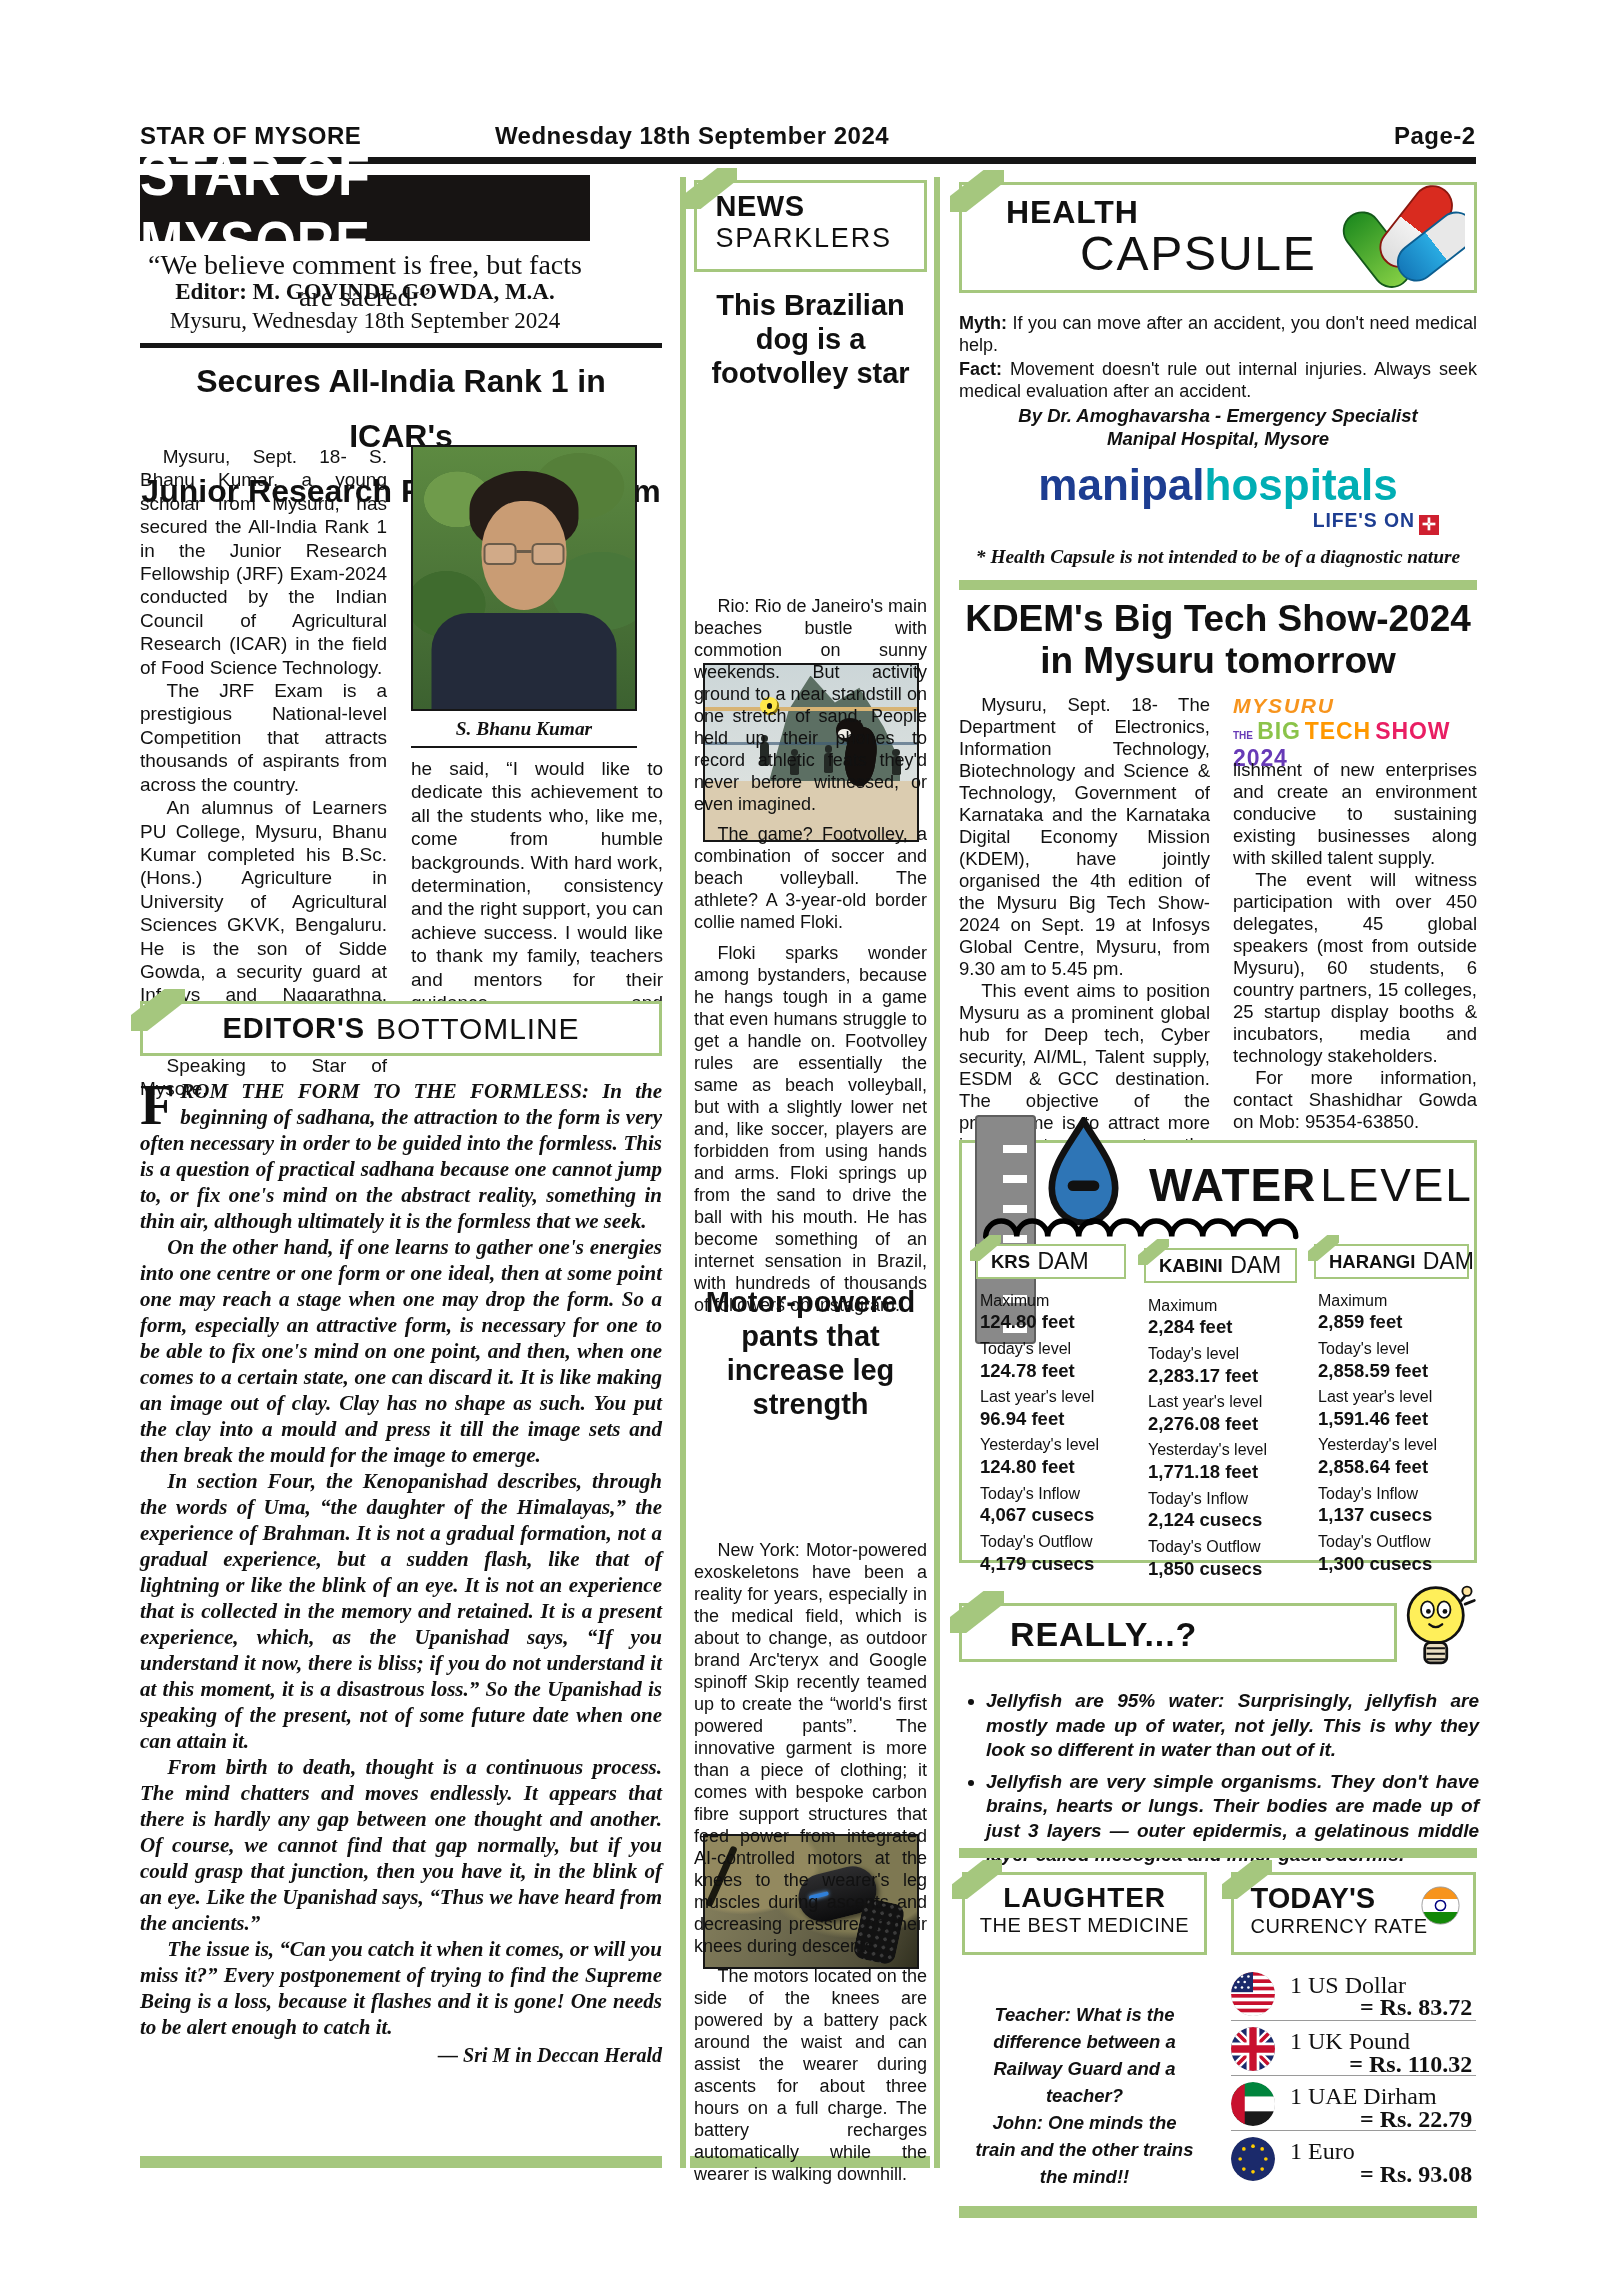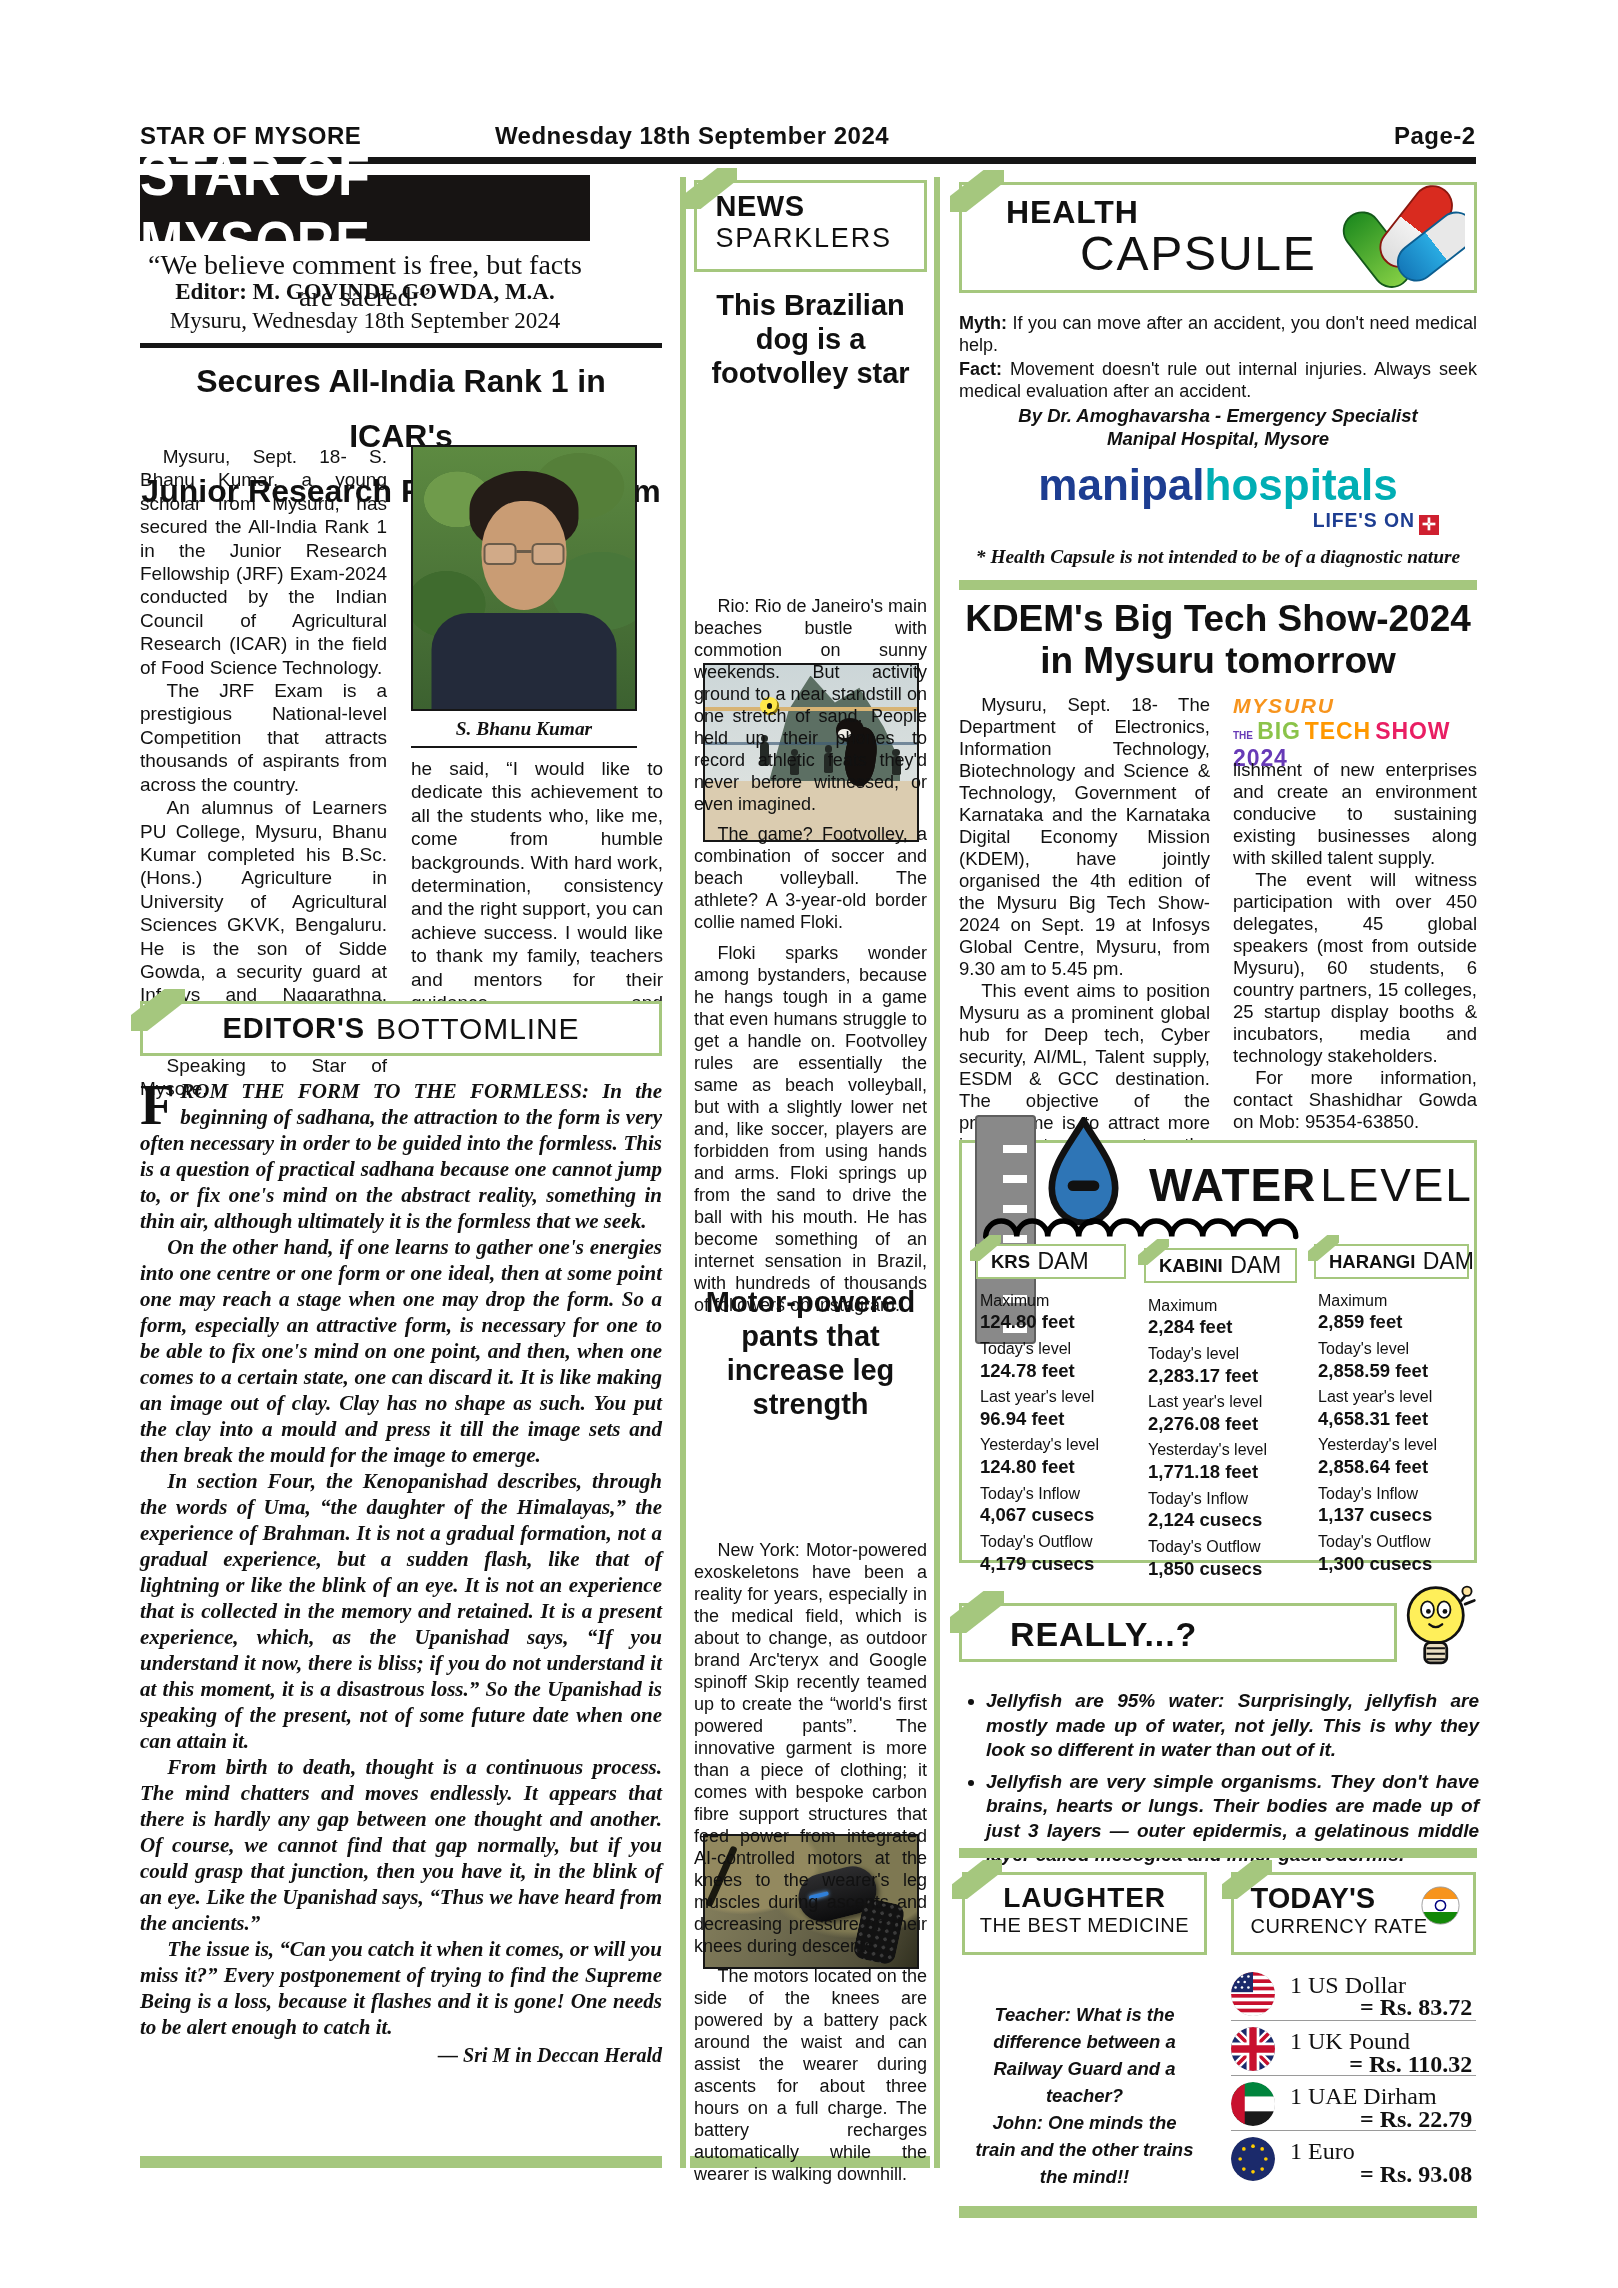--- a/index.html
+++ b/index.html
@@ -388,21 +388,21 @@
     <span class="dam-b">HARANGI</span>
     <span class="dam-l">DAM</span>
   </div>
   <div class="abs tag-arrow" style="left:1308px;top:1235px;width:31px;height:26px;"></div>
   <div class="abs" style="left:1318px;top:1285px;width:155px;">
     <div class="dam-label">Maximum</div>
     <div class="dam-value">2,859 feet</div>
     <div class="dam-label">Today's level</div>
     <div class="dam-value">2,858.59 feet</div>
     <div class="dam-label">Last year's level</div>
-    <div class="dam-value">4,658.31 feet</div>
+    <div class="dam-value">1,591.46 feet</div>
     <div class="dam-label">Yesterday's level</div>
     <div class="dam-value">2,858.64 feet</div>
     <div class="dam-label">Today's Inflow</div>
     <div class="dam-value">1,137 cusecs</div>
     <div class="dam-label">Today's Outflow</div>
     <div class="dam-value">1,300 cusecs</div>
   </div>
 
   <div class="abs gbox" style="left:959px;top:1603px;width:438px;height:59px;">
     <div class="really-h" style="margin:9.2px 0 0 48px;">REALLY...?</div>

